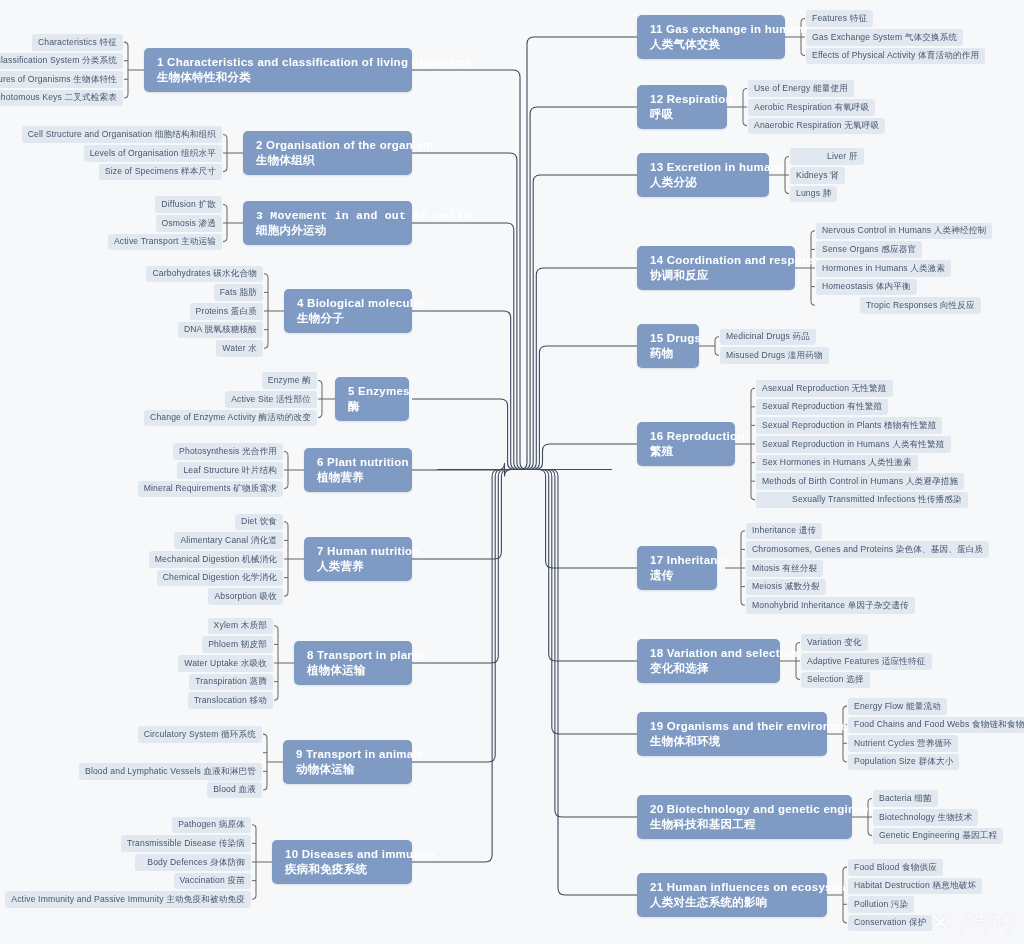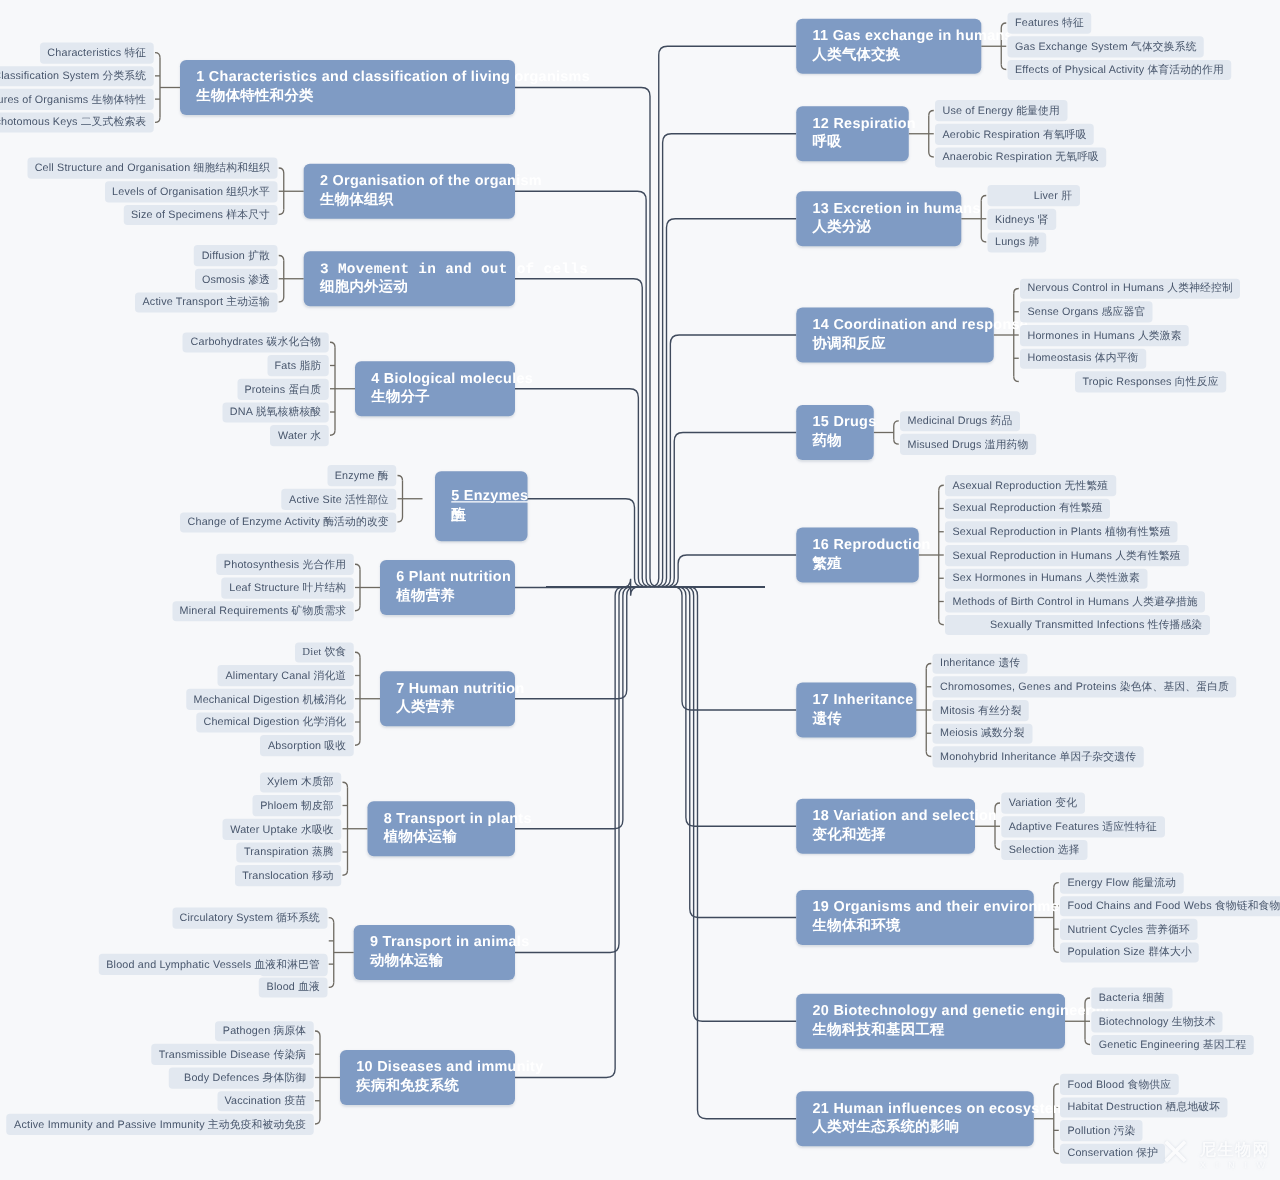--- a/index.html
+++ b/index.html
@@ -247,39 +247,39 @@
       <div class="node leaf left" style="right: 802px; top: 233.6px;">Active Transport 主动运输</div>
       <div class="node branch" style="left: 284px; width: 128px; top: 289px; height: 44px;">
         <span class="en">4 Biological molecules</span>
         <span class="zh">生物分子</span>
       </div>
       <div class="node leaf left" style="right: 761px; top: 265.8px;">Carbohydrates 碳水化合物</div>
       <div class="node leaf left" style="right: 761px; top: 284.4px;">Fats 脂肪</div>
       <div class="node leaf left" style="right: 761px; top: 303px;">Proteins 蛋白质</div>
       <div class="node leaf left" style="right: 761px; top: 321.6px;">DNA 脱氧核糖核酸</div>
       <div class="node leaf left" style="right: 761px; top: 340.2px;">Water 水</div>
-      <div class="node branch" style="left: 348px; width: 74px; top: 377px; height: 56px; text-decoration: underline;">
+      <div class="node branch" style="left: 335px; width: 74px; top: 377px; height: 44px;">
         <span class="en">5 Enzymes</span>
         <span class="zh">酶</span>
       </div>
       <div class="node leaf left" style="right: 707px; top: 372.4px;">Enzyme 酶</div>
       <div class="node leaf left" style="right: 707px; top: 391px;">Active Site 活性部位</div>
       <div class="node leaf left" style="right: 707px; top: 409.6px;">Change of Enzyme Activity 酶活动的改变</div>
       <div class="node branch" style="left: 304px; width: 108px; top: 448px; height: 44px;">
         <span class="en">6 Plant nutrition</span>
         <span class="zh">植物营养</span>
       </div>
       <div class="node leaf left" style="right: 741px; top: 443.4px;">Photosynthesis 光合作用</div>
       <div class="node leaf left" style="right: 741px; top: 462px;">Leaf Structure 叶片结构</div>
       <div class="node leaf left" style="right: 741px; top: 480.6px;">Mineral Requirements 矿物质需求</div>
       <div class="node branch" style="left: 304px; width: 108px; top: 537px; height: 44px;">
         <span class="en">7 Human nutrition</span>
         <span class="zh">人类营养</span>
       </div>
-      <div class="node leaf left" style="right: 741px; top: 513.8px; font-family: Liberation Serif, serif;">Diet 饮食</div>
+      <div class="node leaf left" style="right: 741px; top: 513.8px;">Diet 饮食</div>
       <div class="node leaf left" style="right: 741px; top: 532.4px;">Alimentary Canal 消化道</div>
       <div class="node leaf left" style="right: 741px; top: 551px;">Mechanical Digestion 机械消化</div>
       <div class="node leaf left" style="right: 741px; top: 569.6px;">Chemical Digestion 化学消化</div>
       <div class="node leaf left" style="right: 741px; top: 588.2px;">Absorption 吸收</div>
       <div class="node branch" style="left: 294px; width: 118px; top: 641px; height: 44px;">
         <span class="en">8 Transport in plants</span>
         <span class="zh">植物体运输</span>
       </div>
       <div class="node leaf left" style="right: 751px; top: 617.8px;">Xylem 木质部</div>
       <div class="node leaf left" style="right: 751px; top: 636.4px;">Phloem 韧皮部</div>
@@ -345,21 +345,21 @@
         <span class="en">16 Reproduction</span>
         <span class="zh">繁殖</span>
       </div>
       <div class="node leaf right" style="left: 756px; top: 380.2px;">Asexual Reproduction 无性繁殖</div>
       <div class="node leaf right" style="left: 756px; top: 398.8px;">Sexual Reproduction 有性繁殖</div>
       <div class="node leaf right" style="left: 756px; top: 417.4px;">Sexual Reproduction in Plants 植物有性繁殖</div>
       <div class="node leaf right" style="left: 756px; top: 436px;">Sexual Reproduction in Humans 人类有性繁殖</div>
       <div class="node leaf right" style="left: 756px; top: 454.6px;">Sex Hormones in Humans 人类性激素</div>
       <div class="node leaf right" style="left: 756px; top: 473.2px;">Methods of Birth Control in Humans 人类避孕措施</div>
       <div class="node leaf right" style="left: 756px; top: 491.8px; padding-left: 36px;">Sexually Transmitted Infections 性传播感染</div>
-      <div class="node branch" style="left: 637px; width: 96px; top: 546px; height: 44px;">
+      <div class="node branch" style="left: 637px; width: 80px; top: 546px; height: 44px;">
         <span class="en">17 Inheritance</span>
         <span class="zh">遗传</span>
       </div>
       <div class="node leaf right" style="left: 746px; top: 522.8px;">Inheritance 遗传</div>
       <div class="node leaf right" style="left: 746px; top: 541.4px;">Chromosomes, Genes and Proteins 染色体、基因、蛋白质</div>
       <div class="node leaf right" style="left: 746px; top: 560px;">Mitosis 有丝分裂</div>
       <div class="node leaf right" style="left: 746px; top: 578.6px;">Meiosis 减数分裂</div>
       <div class="node leaf right" style="left: 746px; top: 597.2px;">Monohybrid Inheritance 单因子杂交遗传</div>
       <div class="node branch" style="left: 637px; width: 143px; top: 639px; height: 44px;">
         <span class="en">18 Variation and selection</span>

